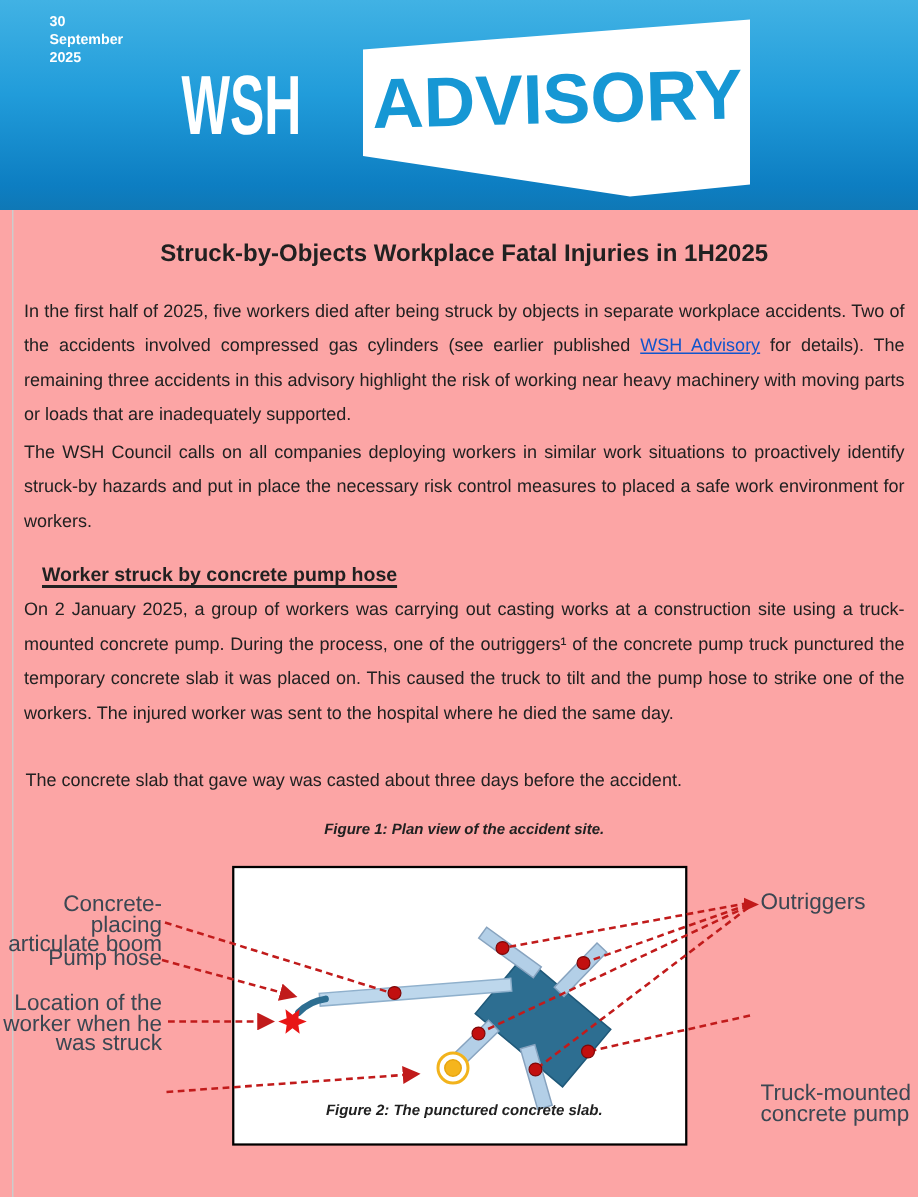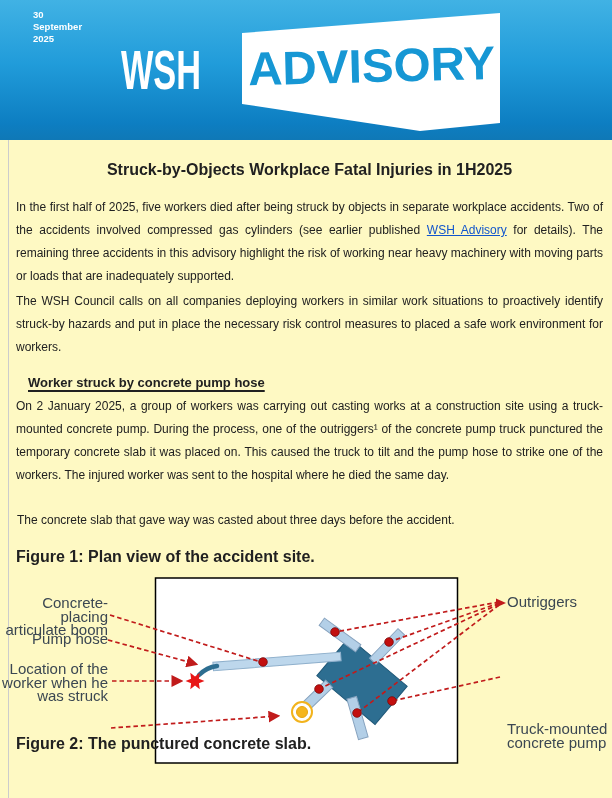--- a/index.html
+++ b/index.html
@@ -1,16 +1,16 @@
 <!DOCTYPE html>
 <html><head>
 <meta charset="utf-8">
 <style>
   html,body{margin:0;padding:0;background:#ffffff;}
-  .page{position:relative;width:612px;height:798px;background:#fef9c3;overflow:hidden;
+  .page{position:relative;width:612px;height:798px;background:#fca5a5;overflow:hidden;
         font-family:"Liberation Sans","DejaVu Sans",sans-serif;}
 
   
   .header{position:absolute;left:0;top:0;width:612px;height:140px;
           background:linear-gradient(180deg,#41b2e4 0%,#219cda 45%,#0d7ec2 88%,#0f78b6 100%);}
   .issue-date{position:absolute;left:33px;top:9px;color:#ffffff;font-weight:bold;
               font-size:9.5px;line-height:12px;white-space:pre-line;}
   .logo-svg{position:absolute;left:115px;top:0;}
 
   
@@ -19,21 +19,21 @@
   
   .col{position:absolute;left:16px;width:587px;color:#212121;}
   .title{top:161px;font-size:16px;font-weight:bold;text-align:center;}
   .para{font-size:12px;line-height:23px;text-align:justify;}
   .p1{top:196px;}
   .p2{top:290px;}
   .h2{top:363px;font-size:13px;font-weight:bold;text-decoration:underline;
       text-underline-offset:3px;text-decoration-thickness:1.5px;}
   .p3{top:395px;}
   .p4{top:508px;}
-  .cap{font-size:16px;font-weight:bold;text-align:left;}
+  .cap{font-size:10px;font-weight:bold;text-align:center;font-style:italic;}
   .cap1{top:548px;}
   .cap2{top:735px;}
   .doc-link{color:#1155cc;text-decoration:underline;cursor:pointer;}
 
   
   .figure{position:absolute;left:0;top:570px;width:612px;height:206px;}
   .figure svg{position:absolute;left:0;top:0;}
   .lbl{position:absolute;font-size:15px;line-height:13.5px;color:#3b4752;white-space:pre-line;}
   .lbl-right{right:504px;text-align:right;}
   .lbl-left{left:507px;text-align:left;}

